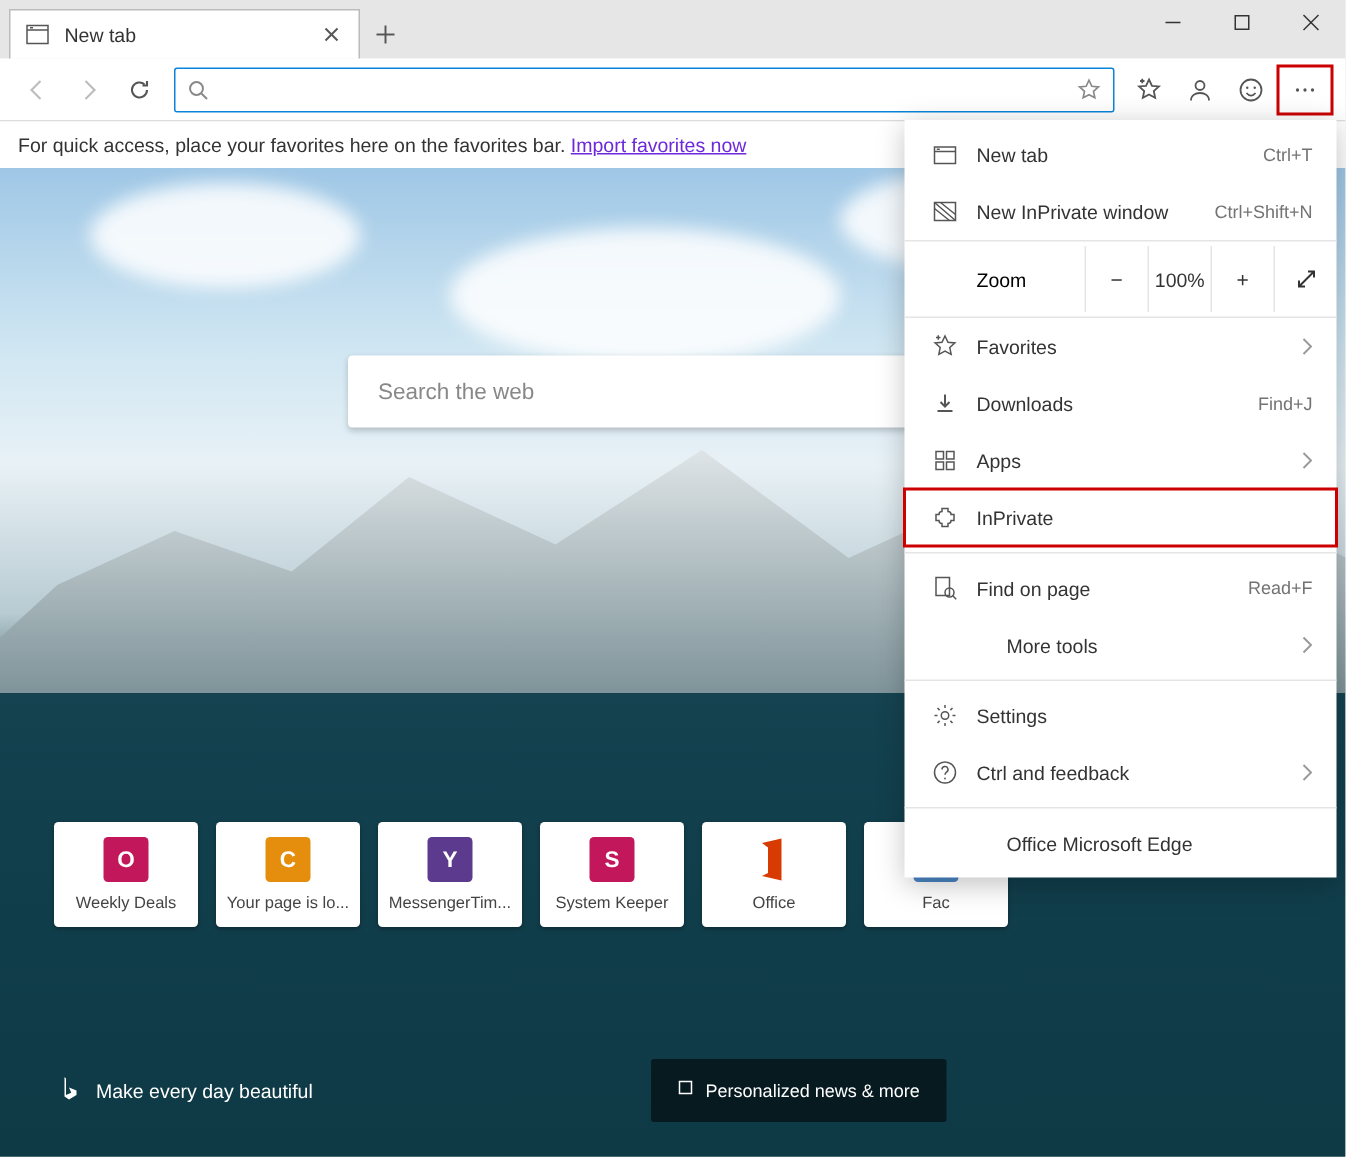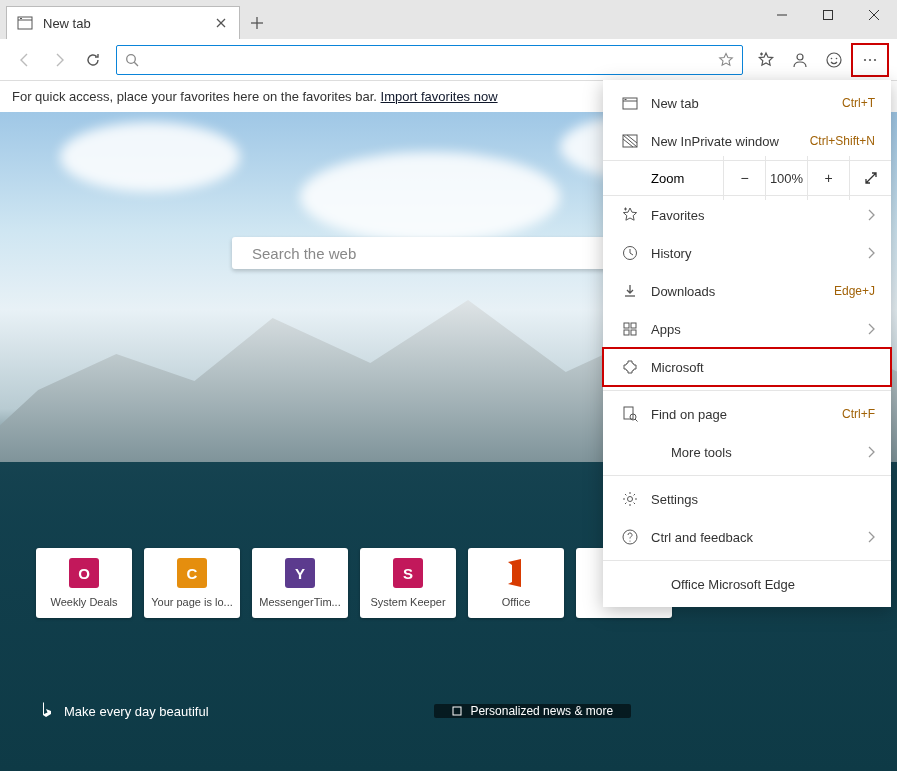--- a/index.html
+++ b/index.html
@@ -21,52 +21,52 @@
 .tb-btn { width: 34px; height: 34px; display: flex; align-items: center; justify-content: center; color: #888; }
 .tb-btn.active { color: #333; }
 .addr { flex: 1; height: 30px; border: 1px solid #0a84d9; border-radius: 2px; display: flex; align-items: center; padding: 0 8px; margin: 0 6px; }
 .addr .search-icn { color: #888; margin-right: 8px; }
 .addr input { flex: 1; border: none; outline: none; font-size: 13px; }
 .addr .star { color: #888; }
 .more-btn { border: 2px solid #c00; width: 38px; height: 34px; display:flex; align-items:center; justify-content:center; }
 
 
 .favhint { background: #fff; padding: 8px 12px; font-size: 13px; color: #333; }
-.favhint a { color: #0f172a; text-decoration: underline; }
+.favhint a { color: #6d28d9; text-decoration: underline; }
 
 
 .content { position: relative; height: 660px; background: linear-gradient(to bottom, #9fc7e6 0%, #cfe6f2 18%, #e8f1f6 30%, #b8cbd2 45%, #35575f 55%, #13414f 62%, #0e3845 75%, #0e3a46 100%); overflow: hidden; }
 .cloud { position: absolute; border-radius: 50%; background: rgba(255,255,255,0.85); filter: blur(6px); }
 .mtn { position:absolute; bottom: 310px; left:-40px; right:-40px; height:180px; background: linear-gradient(to bottom, #e9edef, #7f949a); clip-path: polygon(0% 100%,8% 60%,16% 40%,24% 55%,32% 20%,42% 45%,52% 10%,62% 50%,70% 30%,80% 55%,90% 35%,100% 60%,100% 100%);}
 .reflect { position:absolute; bottom:0; left:0; right:0; height:310px; background: linear-gradient(to bottom,#13414f,#0e3a46); opacity:0.95;}
 
 
-.search-card { position:absolute; top:125px; left:232px; width:430px; height:32px; background:#fff; border-radius:3px; display:flex; align-items:center; padding:0 20px; box-shadow:0 2px 4px rgba(0,0,0,0.2); color:#888; font-size:15px; }
+.search-card { position:absolute; top:125px; left:232px; width:430px; height:48px; background:#fff; border-radius:3px; display:flex; align-items:center; padding:0 20px; box-shadow:0 2px 4px rgba(0,0,0,0.2); color:#888; font-size:15px; }
 
 
 .tiles { position:absolute; top:436px; left:36px; display:flex; gap:12px; }
 .tile { width:96px; height:70px; background:#fff; border-radius:3px; box-shadow:0 1px 3px rgba(0,0,0,0.3); display:flex; flex-direction:column; align-items:center; justify-content:center; padding:6px; }
 .tile .tile-badge { width:30px; height:30px; border-radius:3px; display:flex; align-items:center; justify-content:center; color:#fff; font-weight:600; font-size:15px; }
 .tile .tile-label { font-size:11px; color:#444; margin-top:8px; text-align:center; white-space:nowrap; overflow:hidden; text-overflow:ellipsis; width:100%; }
 
 
-.btm { position:absolute; bottom:40px; left:40px; right:40px; display:flex; align-items:center; color:#fff; font-size:13px; }
+.btm { position:absolute; bottom:24px; left:40px; right:40px; display:flex; align-items:center; color:#fff; font-size:13px; }
 .btm .bing { display:flex; align-items:center; gap:10px; }
-.btm .newsbtn { margin:14px auto; background:rgba(0,0,0,0.55); padding:0 18px; border-radius:2px; display:flex; align-items:center; gap:8px; font-size:12px;}
+.btm .newsbtn { margin:0 auto; background:rgba(0,0,0,0.55); padding:14px 18px; border-radius:2px; display:flex; gap:8px; font-size:12px;}
 
 
 .menu { position:absolute; top:80px; right:6px; width:288px; background:#fff; box-shadow:0 4px 18px rgba(0,0,0,0.25); padding:4px 0; z-index:50; }
 .menu-row { height:38px; display:flex; align-items:center; padding:0 16px; font-size:13px; color:#333; }
 .menu-row .mi { width:22px; display:flex; align-items:center; justify-content:center; color:#555; margin-right:10px; }
 .menu-row .mlbl { flex:1; }
-.menu-row .msc { color:#a16207; font-size:12px;text-align:right; }
+.menu-row .msc { color:#737373; font-size:12px;text-align:right; }
 .menu-row .mch { color:#888; }
 .menu-row.noicon { padding-left:68px; }
 .menu-sep { height:1px; background:#e5e5e5; margin:4px 0; }
-.menu-zoom { height:36px; display:flex; align-items:center; padding:0 0 0 48px; font-size:13px; border-top:1px solid #e5e5e5; border-bottom:1px solid #e5e5e5;}
+.menu-zoom { height:52px; display:flex; align-items:center; padding:0 0 0 48px; font-size:13px; border-top:1px solid #e5e5e5; border-bottom:1px solid #e5e5e5;}
 .menu-zoom .zlbl { flex:1; }
 .menu-zoom .zseg { width:42px; height:44px; display:flex; align-items:center; justify-content:center; border-left:1px solid #e5e5e5; font-size:14px; color:#333;}
 .menu-row.highlight { outline:2px solid #c00; outline-offset:-1px; }
 
 svg { display:block; }
 </style>
 </head>
 <body>
 
 <div class="titlebar">
@@ -285,40 +285,26 @@
       <span class="mlbl">Favorites</span>
       <span class="mch">
         <svg width="8" height="12" viewBox="0 0 8 12">
           <path d="M2 1l5 5-5 5" fill="none" stroke="#999" stroke-width="1.3"></path>
         </svg>
       </span>
     </div>
     <div class="menu-row">
       <span class="mi">
         <svg width="18" height="18" viewBox="0 0 18 18">
-          <circle cx="9" cy="9" r="6.5" fill="none" stroke="#555"></circle>
-          <path d="M9 5v4l3 2" fill="none" stroke="#555"></path>
-        </svg>
-      </span>
-      <span class="mlbl">History</span>
-      <span class="mch">
-        <svg width="8" height="12" viewBox="0 0 8 12">
-          <path d="M2 1l5 5-5 5" fill="none" stroke="#999" stroke-width="1.3"></path>
-        </svg>
-      </span>
-    </div>
-    <div class="menu-row">
-      <span class="mi">
-        <svg width="18" height="18" viewBox="0 0 18 18">
           <path d="M9 3v8M6 8l3 3 3-3" fill="none" stroke="#555" stroke-width="1.3"></path>
           <line x1="4" y1="14" x2="14" y2="14" stroke="#555" stroke-width="1.3"></line>
         </svg>
       </span>
       <span class="mlbl">Downloads</span>
-      <span class="msc">Edge+J</span>
+      <span class="msc">Find+J</span>
     </div>
     <div class="menu-row">
       <span class="mi">
         <svg width="18" height="18" viewBox="0 0 18 18">
           <rect x="3" y="3" width="5" height="5" fill="none" stroke="#555"></rect>
           <rect x="10" y="3" width="5" height="5" fill="none" stroke="#555"></rect>
           <rect x="3" y="10" width="5" height="5" fill="none" stroke="#555"></rect>
           <rect x="10" y="10" width="5" height="5" fill="none" stroke="#555"></rect>
         </svg>
       </span>
@@ -328,33 +314,33 @@
           <path d="M2 1l5 5-5 5" fill="none" stroke="#999" stroke-width="1.3"></path>
         </svg>
       </span>
     </div>
     <div class="menu-row highlight">
       <span class="mi">
         <svg width="18" height="18" viewBox="0 0 18 18">
           <path d="M7 3h4v2a2 2 0 0 1 2 2h2v4h-2a2 2 0 0 1-2 2v2H7v-2a2 2 0 0 1-2-2H3V7h2a2 2 0 0 1 2-2z" fill="none" stroke="#555"></path>
         </svg>
       </span>
-      <span class="mlbl">Microsoft</span>
+      <span class="mlbl">InPrivate</span>
     </div>
     <div class="menu-sep"></div>
     <div class="menu-row">
       <span class="mi">
         <svg width="18" height="18" viewBox="0 0 18 18">
           <rect x="3" y="2" width="9" height="12" fill="none" stroke="#555"></rect>
           <circle cx="12" cy="12" r="3" fill="none" stroke="#555"></circle>
           <line x1="14" y1="14" x2="16.5" y2="16.5" stroke="#555"></line>
         </svg>
       </span>
       <span class="mlbl">Find on page</span>
-      <span class="msc">Ctrl+F</span>
+      <span class="msc">Read+F</span>
     </div>
     <div class="menu-row noicon">
       <span class="mlbl">More tools</span>
       <span class="mch">
         <svg width="8" height="12" viewBox="0 0 8 12">
           <path d="M2 1l5 5-5 5" fill="none" stroke="#999" stroke-width="1.3"></path>
         </svg>
       </span>
     </div>
     <div class="menu-sep"></div>

